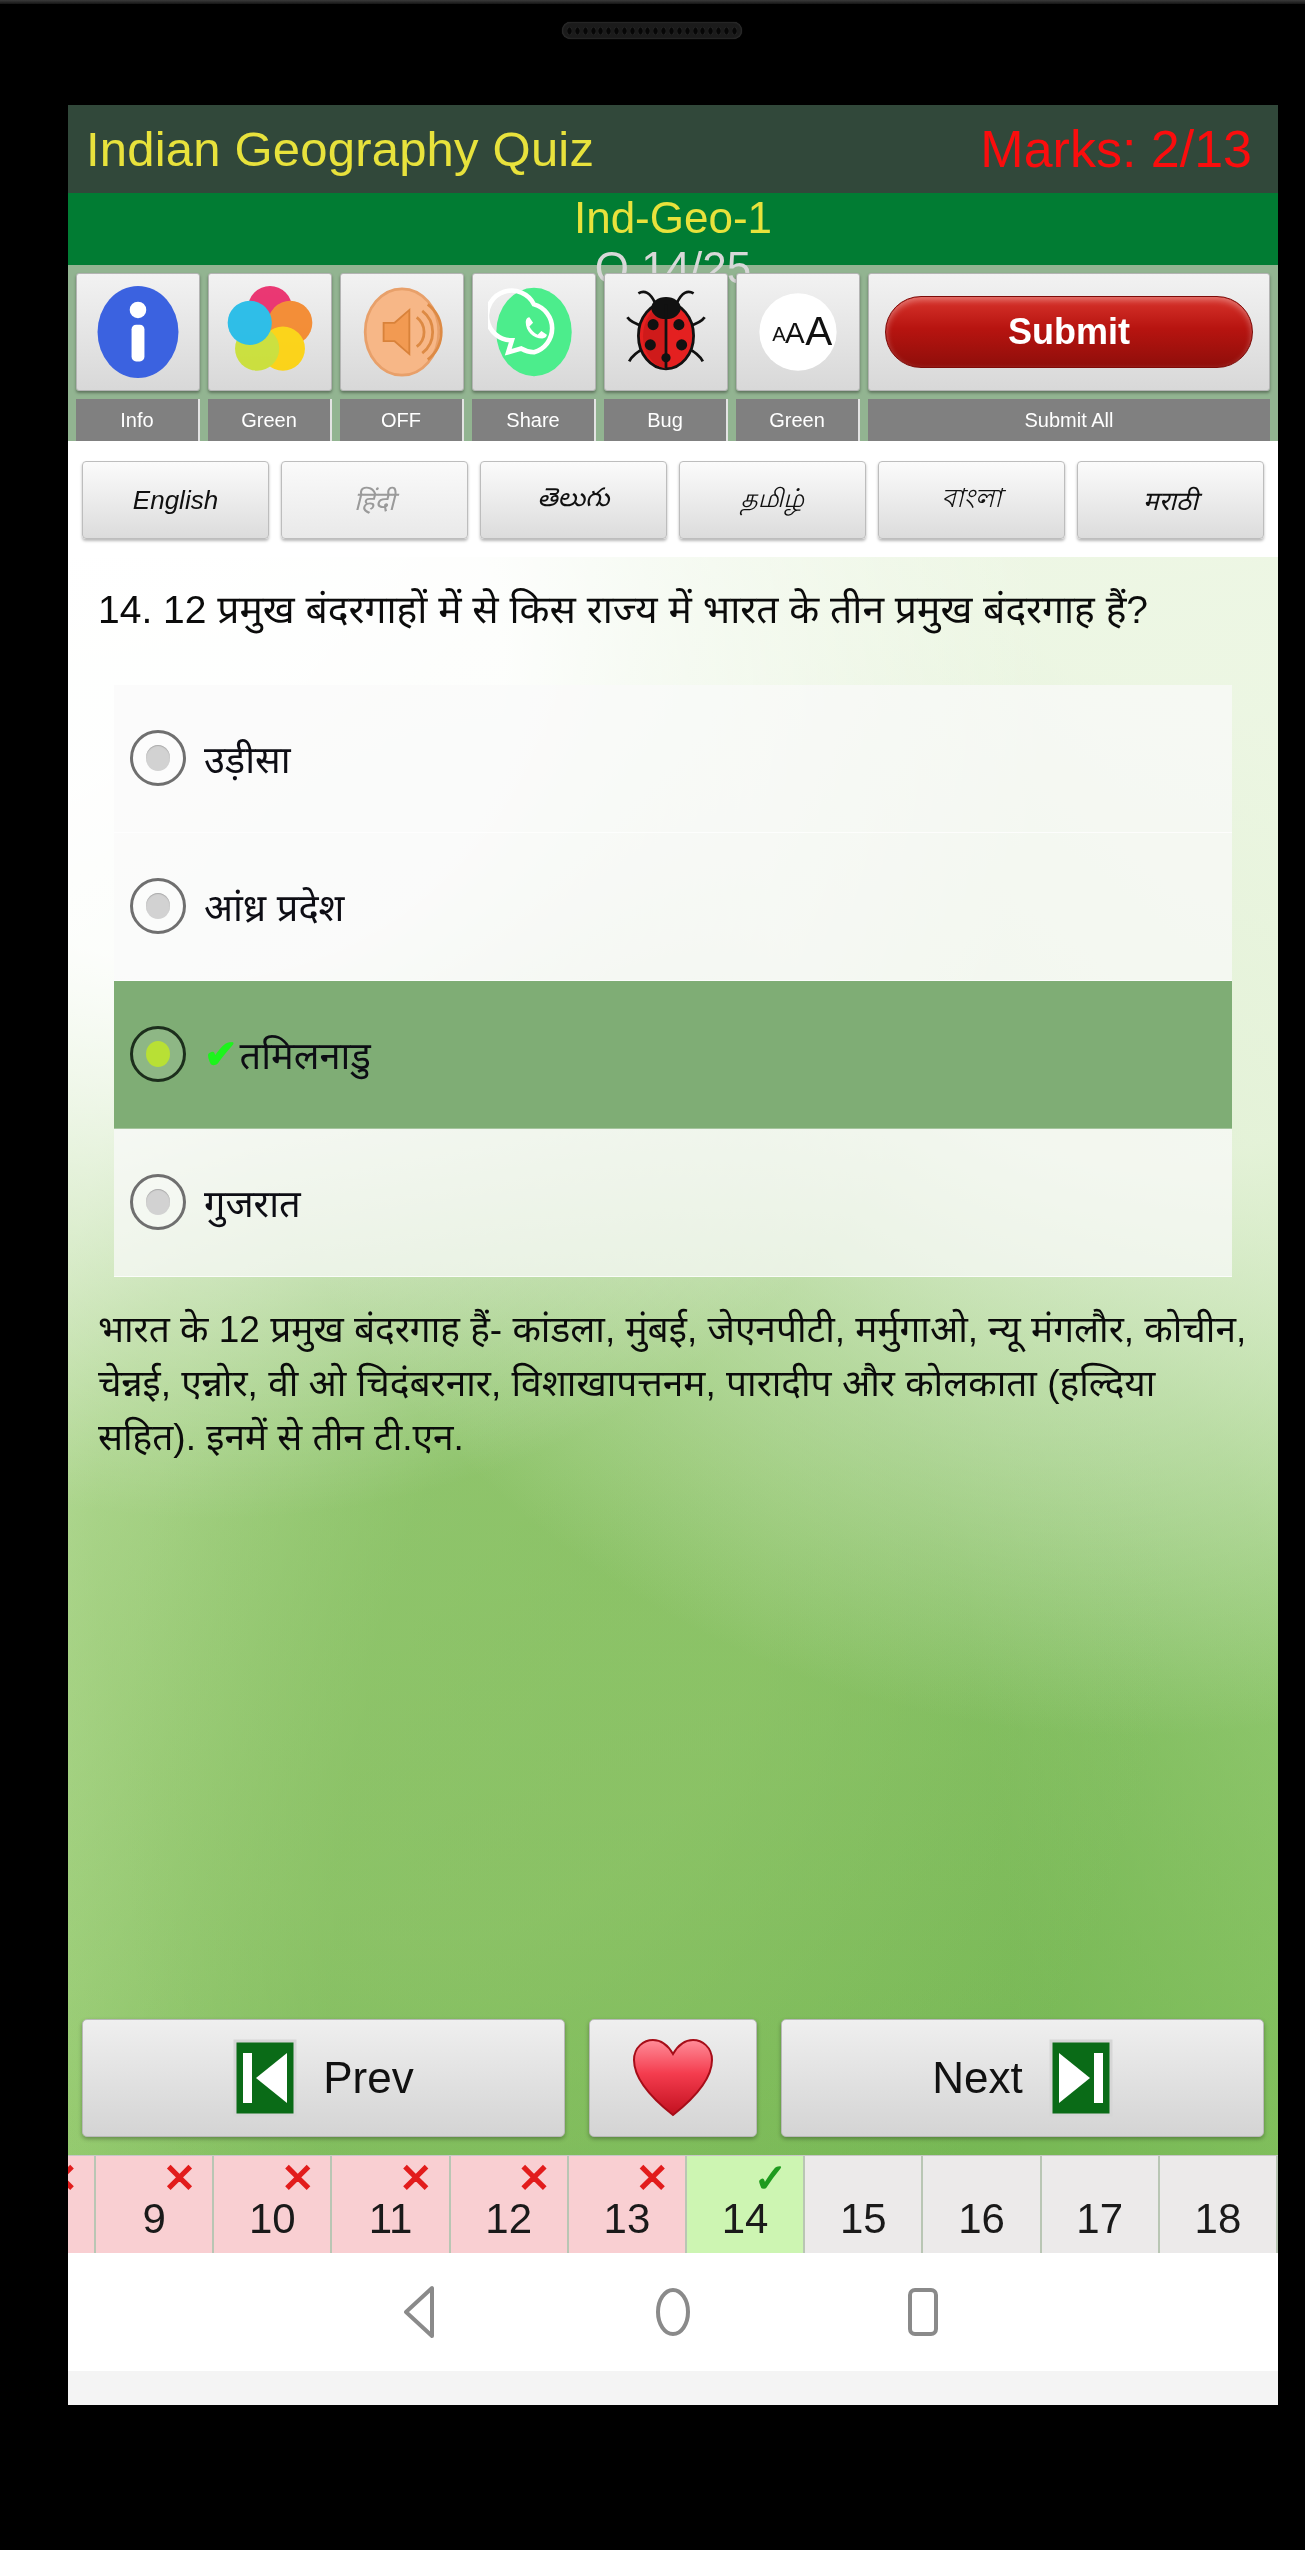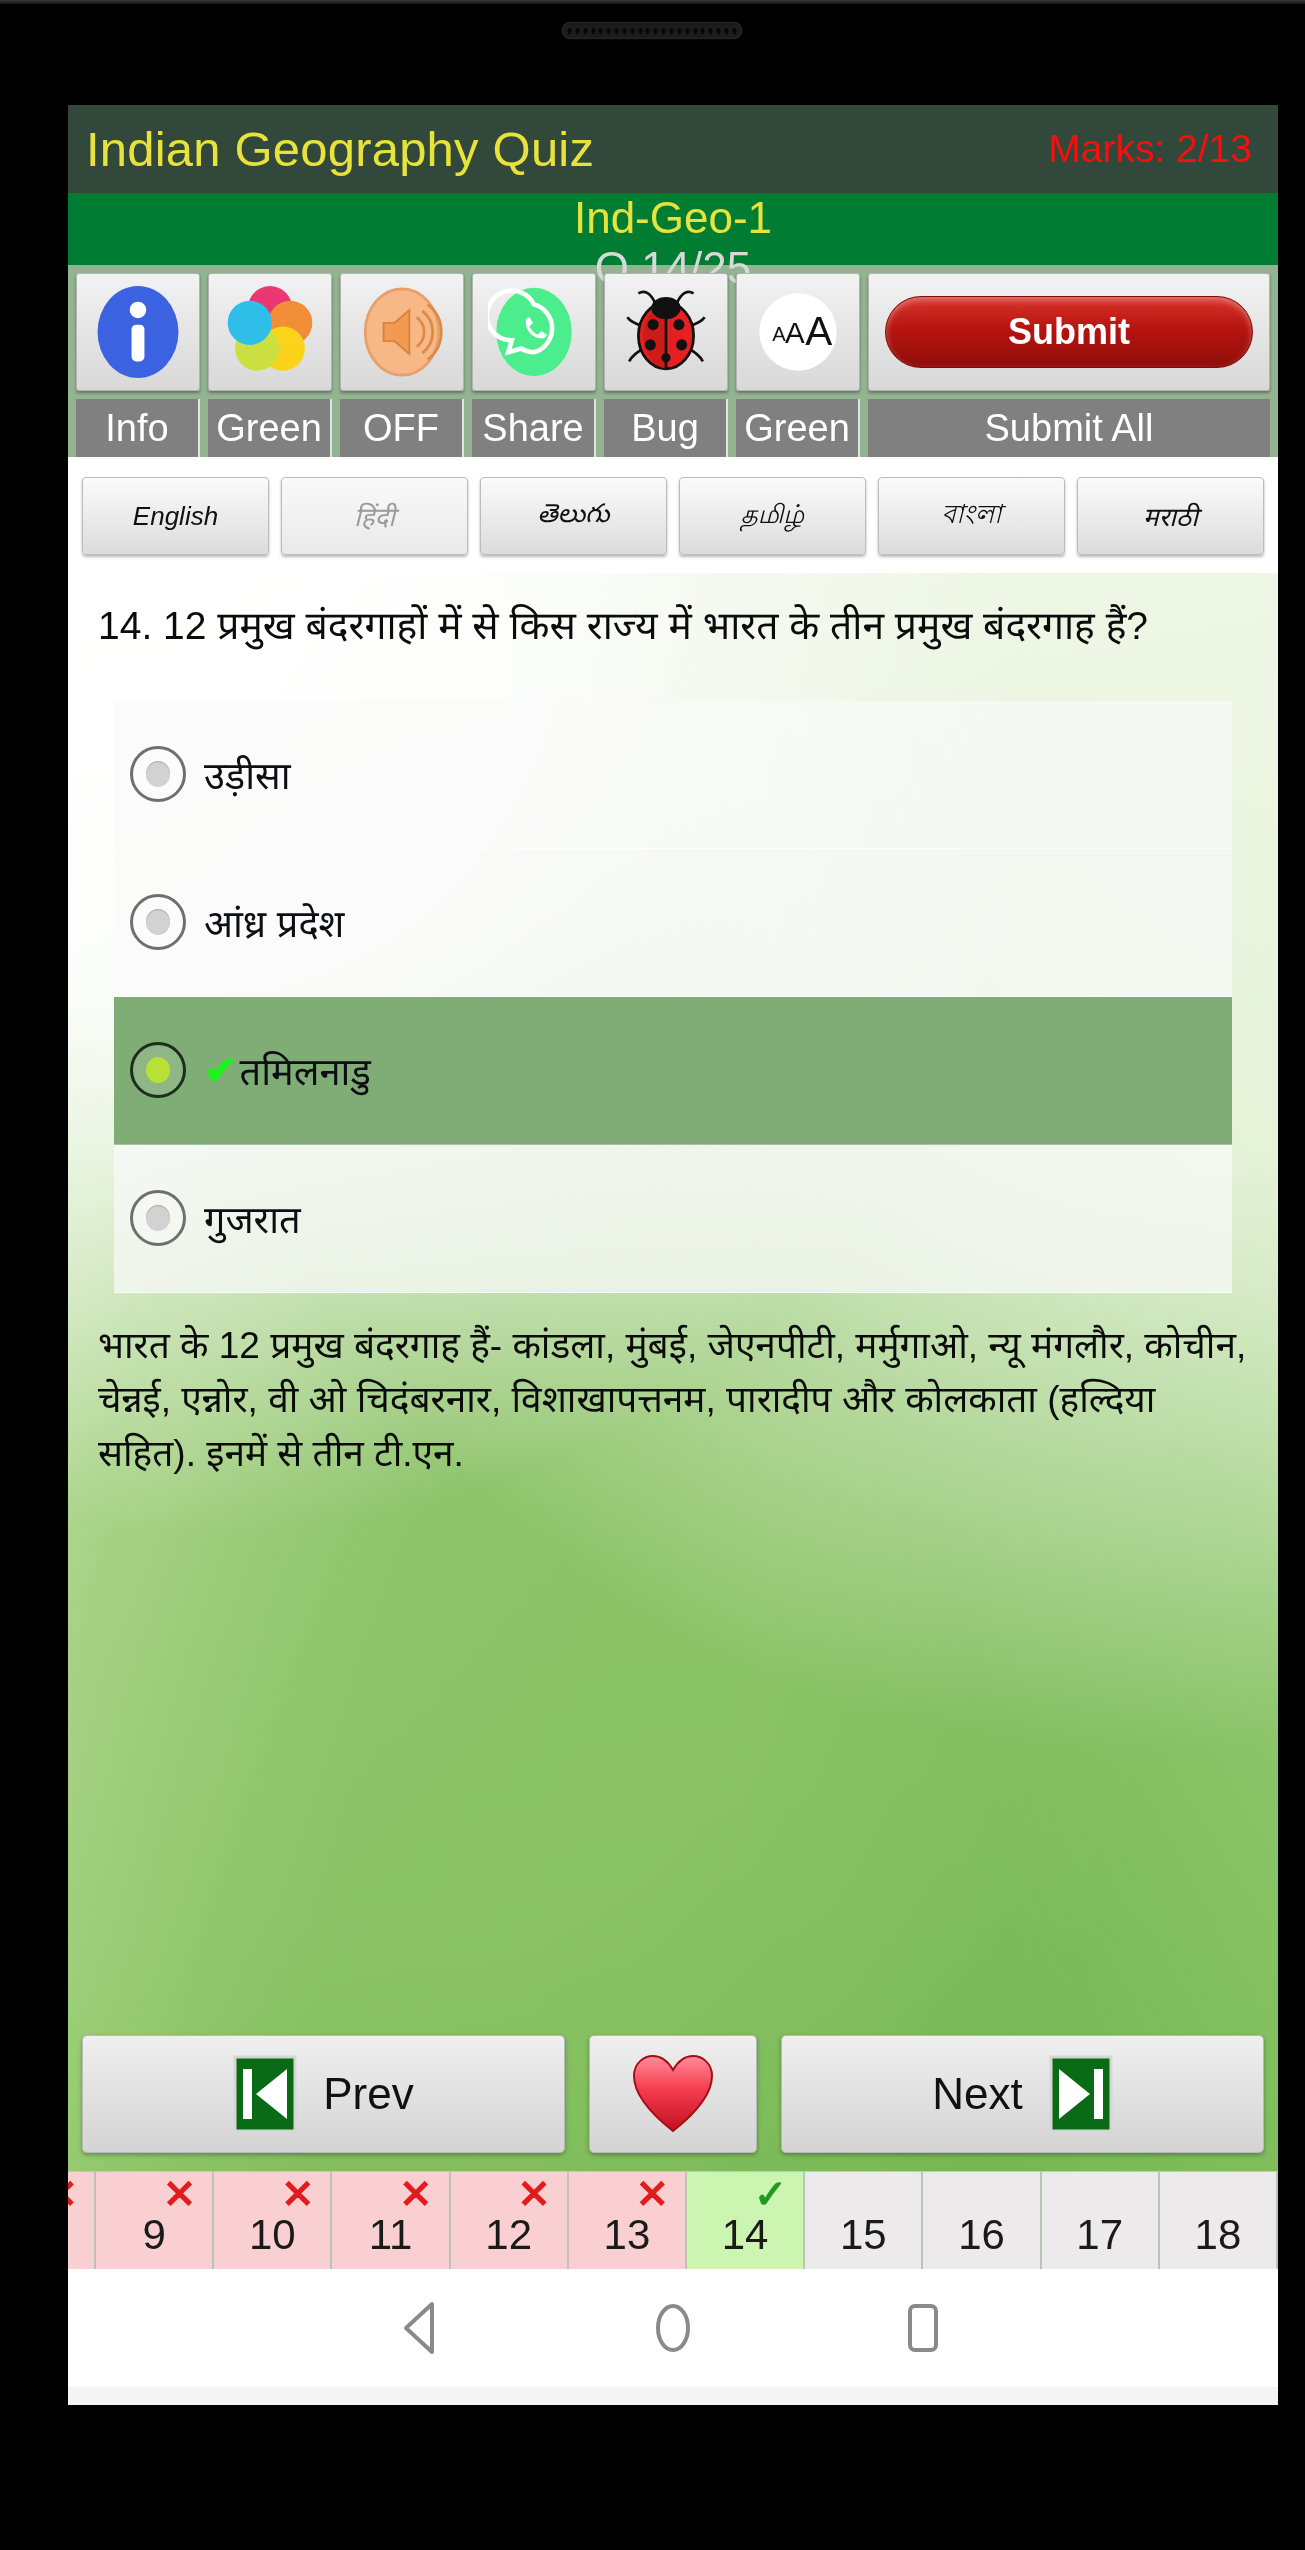--- a/index.html
+++ b/index.html
@@ -51,21 +51,21 @@
     background: #31483a;
     display: flex; align-items: center; justify-content: space-between;
     padding: 0 18px;
     text-align: right;
   }
   .title-text {
     font-size: 49px; color: #e8e23c; letter-spacing: .2px;
     font-family: "Liberation Sans", sans-serif;
   }
   .marks-text {
-    font-size: 39px; color: #fa0d0d; font-weight: 400;
+    font-size: 52px; color: #fa0d0d; font-weight: 400;
     padding-right: 8px;
   }
 
   
   .subbar {
     height: 72px;
     background: #017c33;
     display: flex; align-items: center; justify-content: space-between;
     padding: 0 18px;
     flex-direction: column;
@@ -90,23 +90,23 @@
     display: flex; align-items: center; justify-content: center;
   }
   .tool.wide { width: 268px; flex: 1 1 auto; }
   .ic { width: 92px; height: 104px; display: block; }
 
   .labelrow {
     display: flex; gap: 8px; padding: 8px 8px 0 8px;
     background: #92b491;
   }
   .lbl {
-    flex: 0 0 auto; width: 124px; height: 58px;
+    flex: 0 0 auto; width: 124px; height: 42px;
     background: #808080; color: #fff;
-    font-size: 38px; display: flex; align-items: center; justify-content: center;
+    font-size: 20px; display: flex; align-items: center; justify-content: center;
     border-right: 2px solid #e3e3e3;
   }
   .lbl.wide { width: 268px; flex: 1 1 auto; border-right: none; }
 
   
   .langrow {
     background: #fff;
     display: flex; gap: 12px; padding: 20px 14px 18px 14px;
   }
   .lang {

